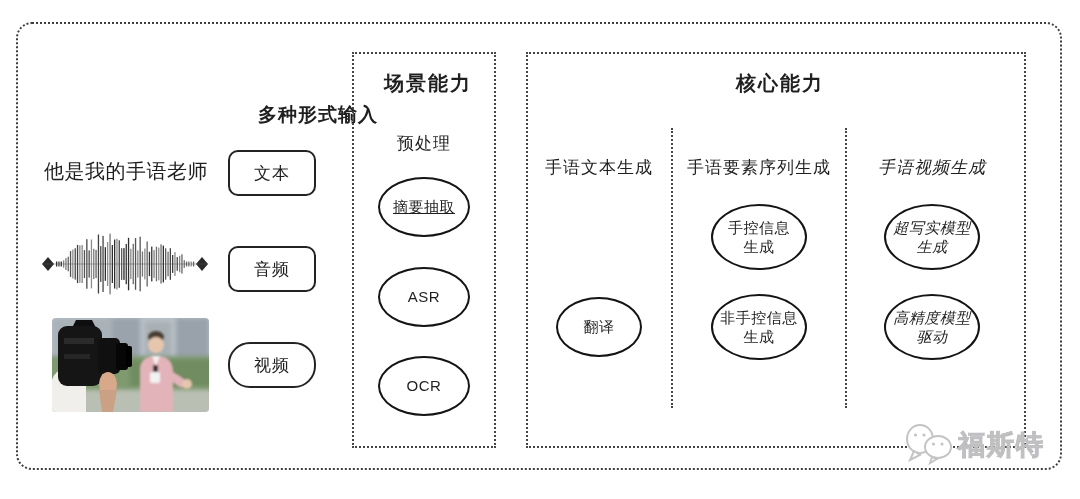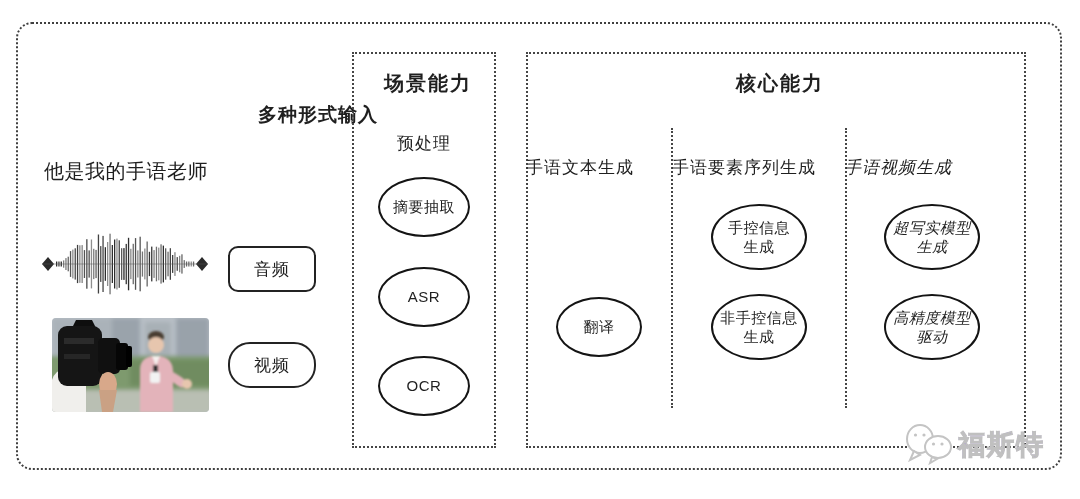--- a/index.html
+++ b/index.html
@@ -46,27 +46,27 @@
     position:absolute;top:78px;left:0;width:100%;text-align:center;
     font-size:17px;letter-spacing:1px;
   }
   .ellipse{
     position:absolute;left:50%;transform:translateX(-50%);
     border:2.5px solid #141414;border-radius:50%;background:#fff;
     display:flex;align-items:center;justify-content:center;text-align:center;
     font-size:15px;line-height:1.3;white-space:pre-line;letter-spacing:0.5px;
   }
   .scene-node{width:88px;height:56px;}
-  .sn-0{top:123px;} .sn-1{top:213px;} .sn-2{top:302px;}
+  .sn-0{top:123px;text-decoration:underline;} .sn-1{top:213px;} .sn-2{top:302px;}
   .core-col{position:absolute;top:52px;height:392px;}
   .col-1{left:526px;width:146px;}
   .col-2{left:672px;width:174px;}
   .col-3{left:844px;width:176px;font-style:italic;}
   .col-header{
-    position:absolute;top:104px;left:0;width:100%;text-align:left;
+    position:absolute;top:104px;left:0;width:100%;text-align:center;
     font-size:17px;letter-spacing:1px;
   }
   .core-node{width:92px;height:62px;}
   .col-1 .core-node{width:82px;height:56px;}
   .row-0{top:152px;} .row-1{top:242px;}
   .col-1 .row-0{top:155px;} .col-1 .row-1{top:245px;}
   .col-divider{
     position:absolute;top:128px;height:280px;width:0;
     border-left:2px dotted #454545;
   }
@@ -84,20 +84,23 @@
 </head>
 <body>
 
 <div class="stage">
 
   <div class="outer-border"></div>
 
   <div class="input-header">多种形式输入</div>
   <div class="sentence">他是我的手语老师</div>
 
+  <div class="input-box box-text">
+    <span>文本</span>
+  </div>
   <div class="input-box box-audio">
     <span>音频</span>
   </div>
   <div class="input-box box-video">
     <span>视频</span>
   </div>
 
   <div class="waveform">
     <svg id="wave-svg" width="170" height="72" viewBox="0 0 170 72">
         <rect x="16.0" y="33.5" width="1.3" height="5.0" fill="#222" opacity="0.96"></rect>

